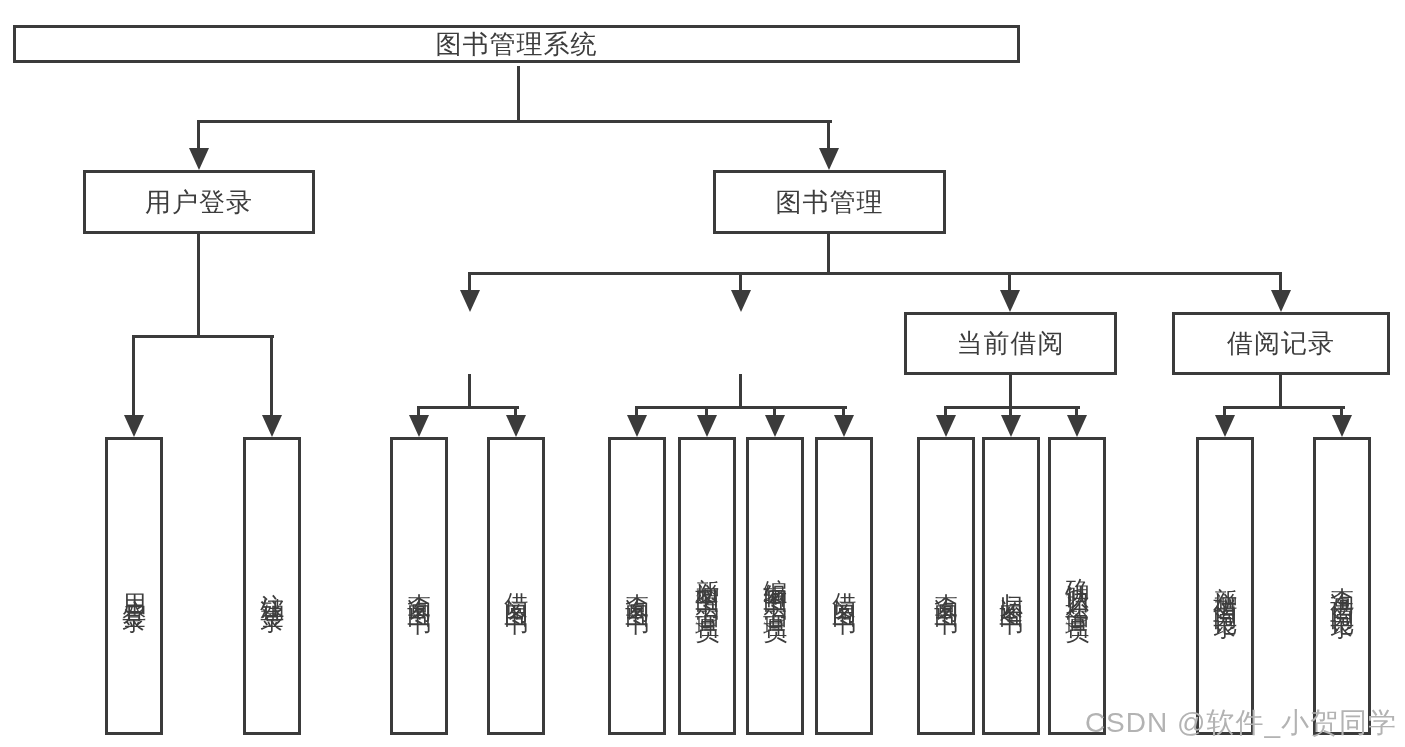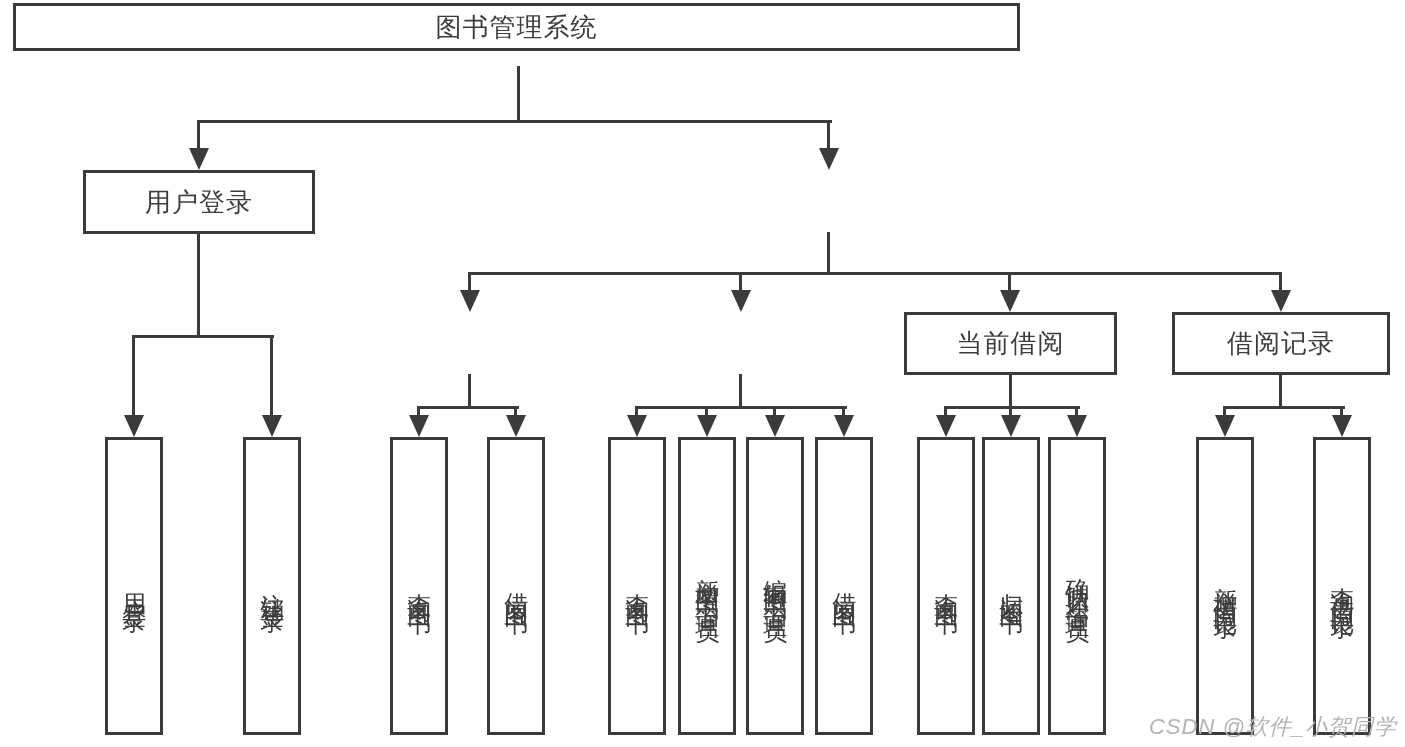--- a/index.html
+++ b/index.html
@@ -44,39 +44,41 @@
     width: 0; height: 0;
     border-left: 10px solid transparent;
     border-right: 10px solid transparent;
     border-top: 22px solid #3b3b3b;
     z-index: 1;
   }
   .wm {
     position: absolute;
     right: 8px;
     bottom: 5px;
-    font-size: 22px;
+    font-size: 28px;
     color: #b3b3b3;
     letter-spacing: 1px;
     z-index: 3;
     white-space: nowrap;
-    font-style: italic;
   }
 </style>
 </head>
 <body>
 
 <div class="stage">
 
-  <div class="box" style="left:13px; top:3px; width:1007px; height:48px;">
+  <div class="box" style="left:13px; top:25px; width:1007px; height:38px;">
     <span class="lbl-h">图书管理系统</span>
   </div>
 
   <div class="box" style="left:83px; top:170px; width:232px; height:64px;">
     <span class="lbl-h">用户登录</span>
+  </div>
+  <div class="box" style="left:713px; top:170px; width:233px; height:64px;">
+    <span class="lbl-h">图书管理</span>
   </div>
 
   <div class="box" style="left:1172px; top:312px; width:218px; height:63px;">
     <span class="lbl-h">借阅记录</span>
   </div>
   <div class="box" style="left:904px; top:312px; width:213px; height:63px;">
     <span class="lbl-h">当前借阅</span>
   </div>
 
   <div class="box" style="left:105px; top:437px; width:58px; height:298px;">

